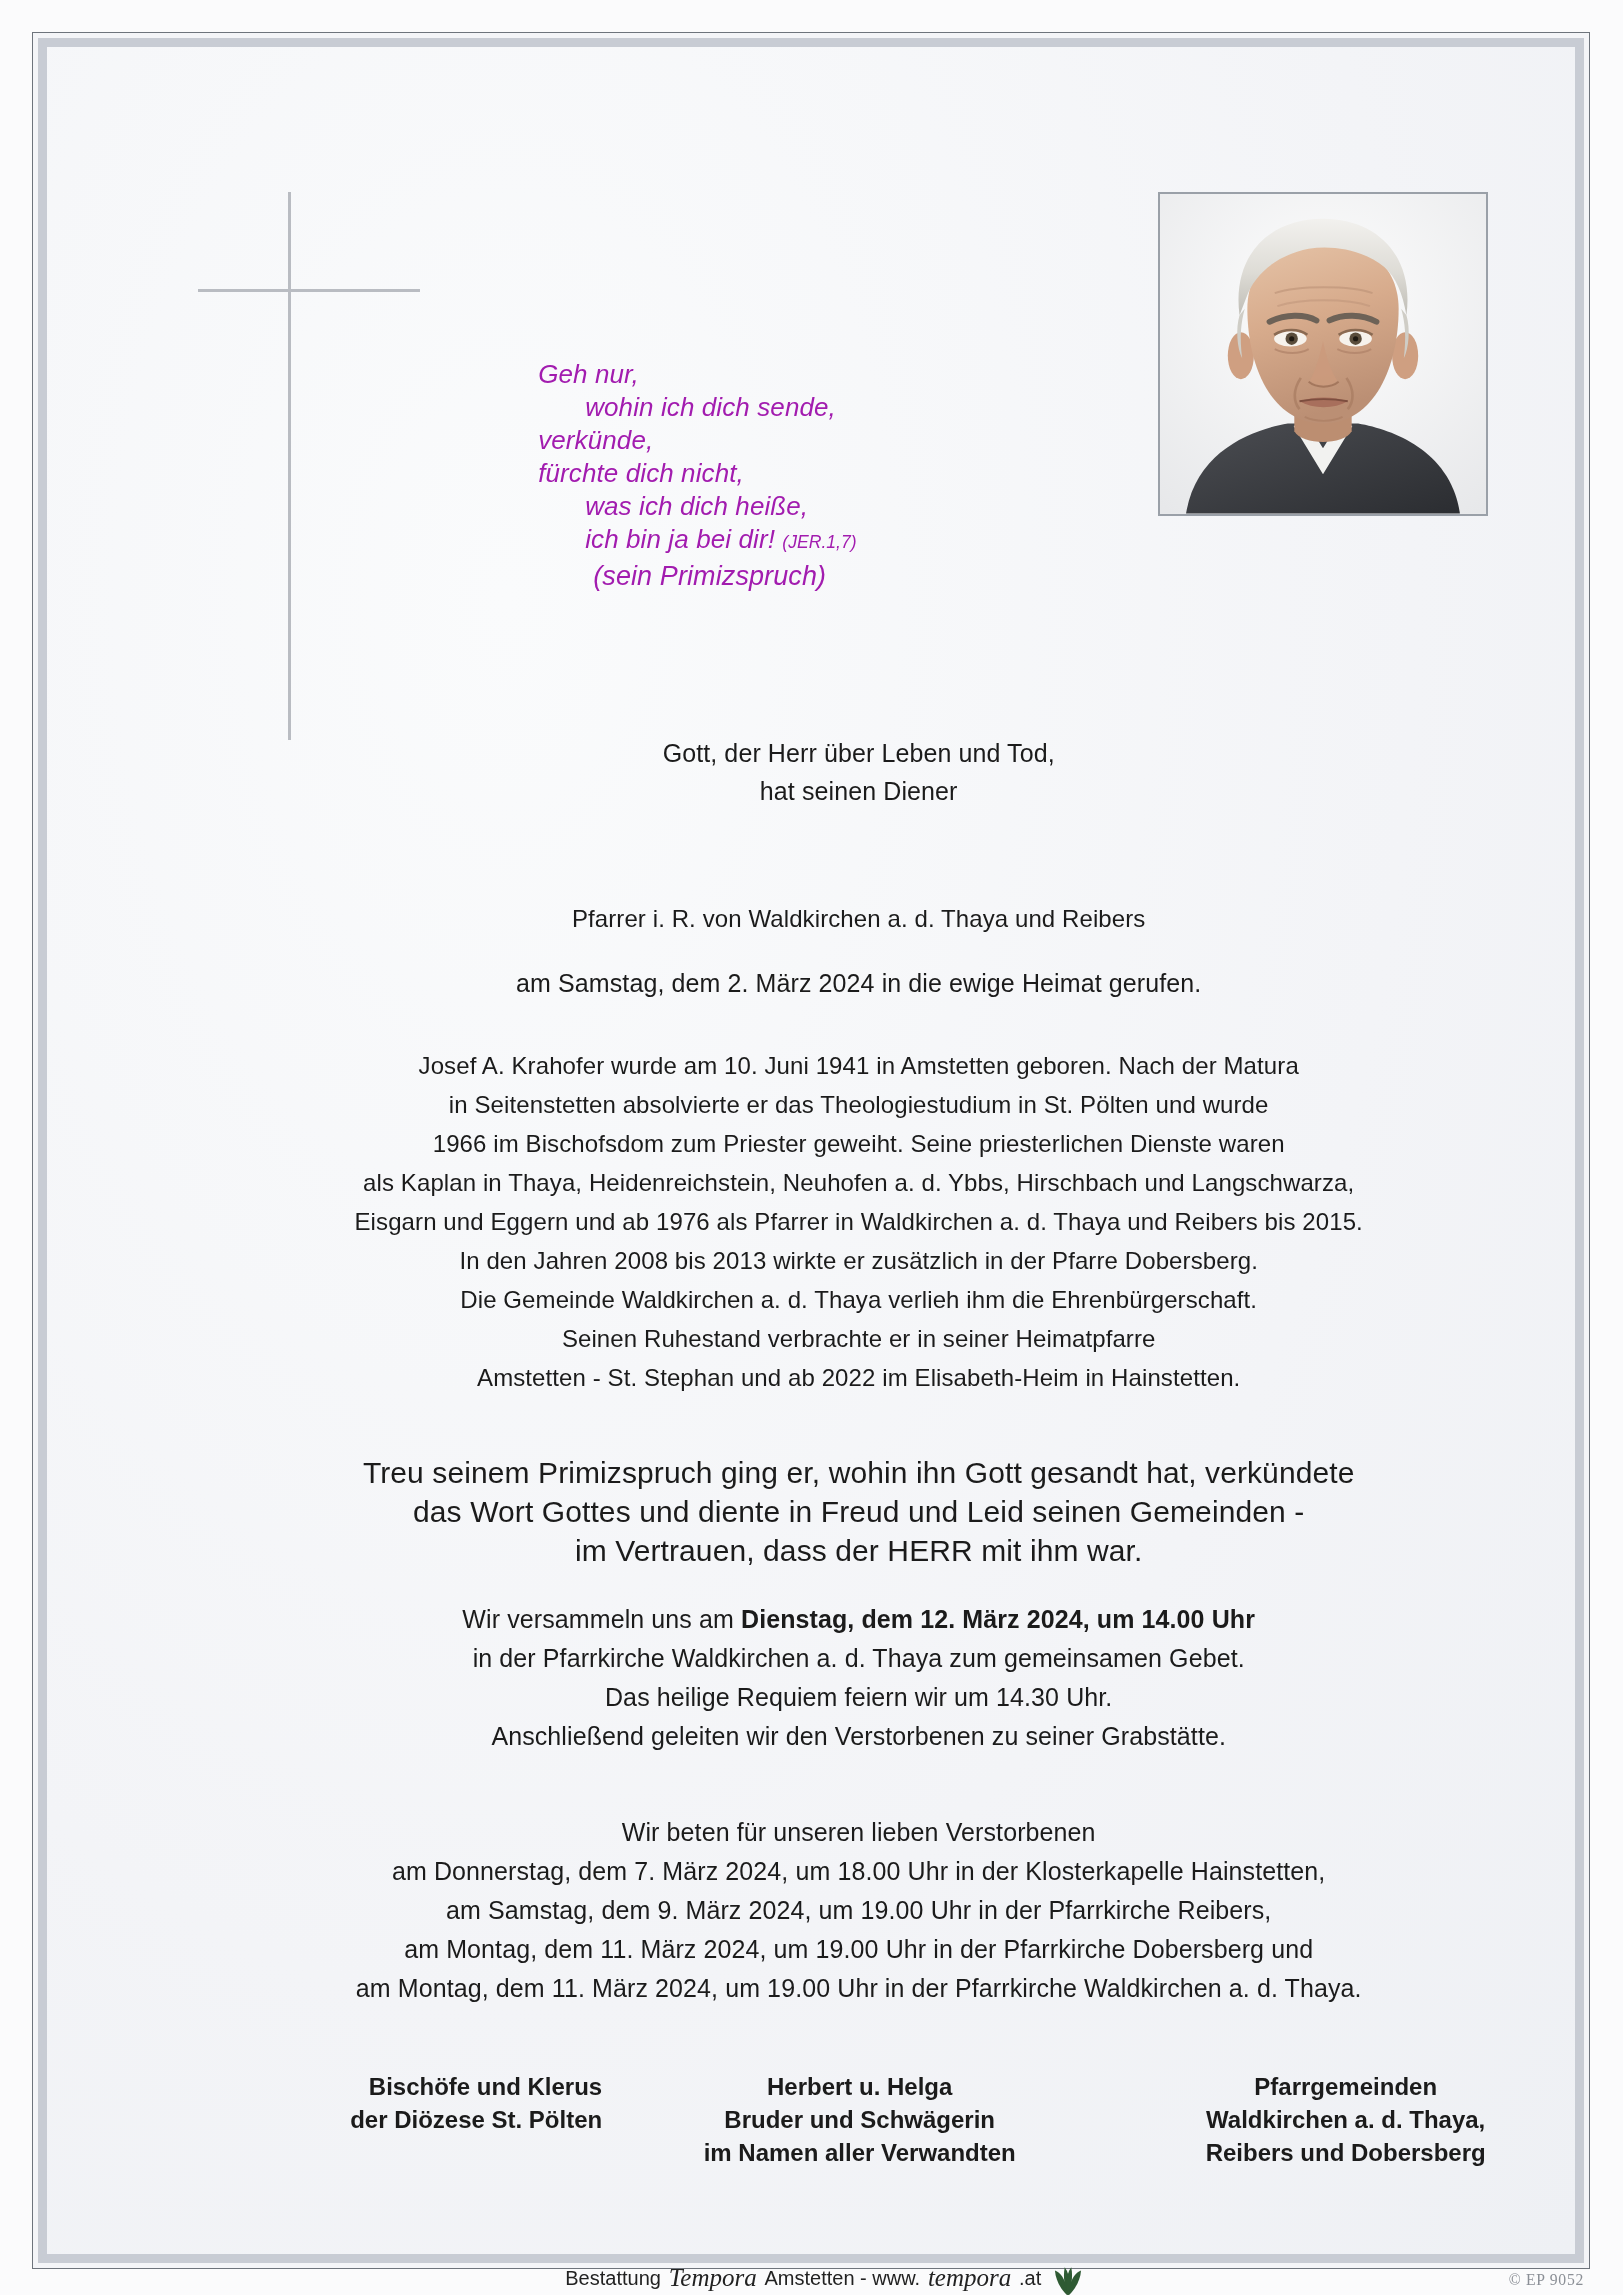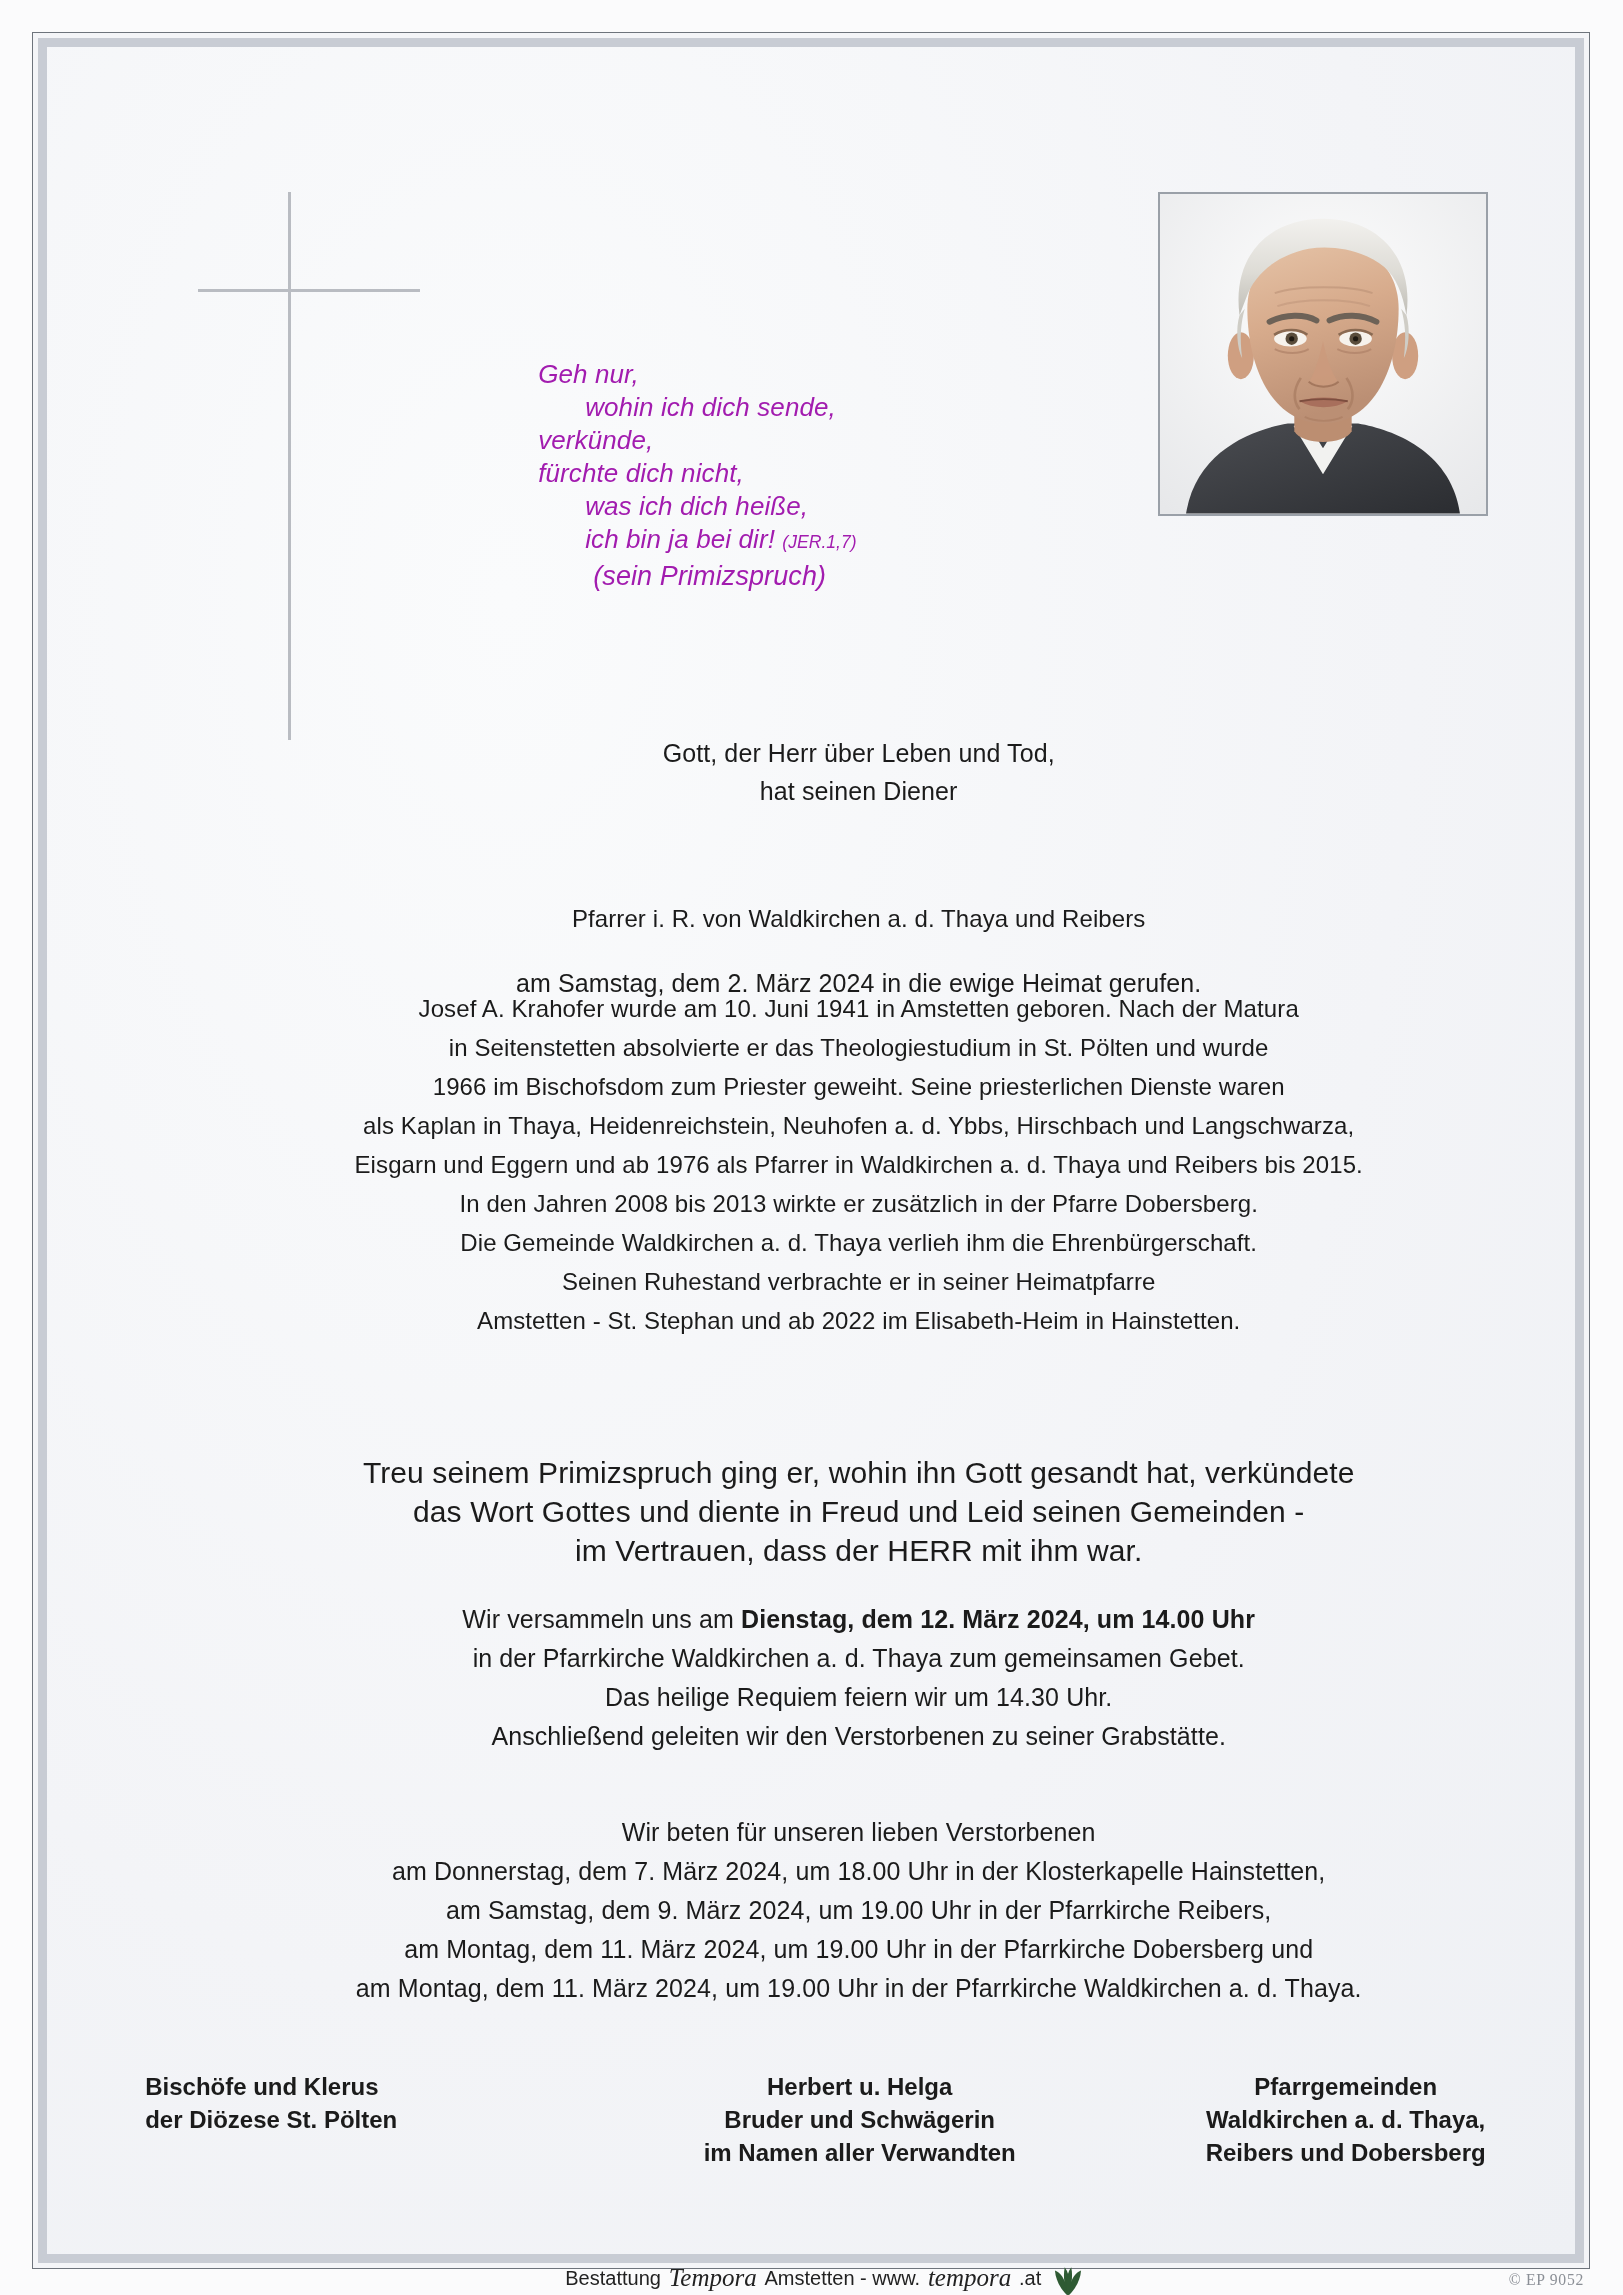--- a/index.html
+++ b/index.html
@@ -68,33 +68,33 @@
   #intro-block{top:687px; font-size:25px; line-height:38px; letter-spacing:0.1px;}
 
   #deceased-name{
     top:786px; font-size:49px; font-weight:bold; font-style:italic;
     letter-spacing:0.3px; white-space:nowrap;
   }
   #deceased-name .given{font-weight:bold;}
   #deceased-role{top:858px; font-size:24px; letter-spacing:0.1px;}
   #death-line{top:922px; font-size:25px; letter-spacing:0.1px;}
 
-  #bio-block{top:942px; font-size:24px; line-height:39px; letter-spacing:0.1px;}
+  #bio-block{top:999px; font-size:24px; line-height:39px; letter-spacing:0.1px;}
   #faith-block{top:1406px; font-size:30px; line-height:39px; letter-spacing:0.1px;}
   #service-block{top:1553px; font-size:25px; line-height:39px; letter-spacing:0.1px;}
   #service-block b{font-weight:bold;}
   #prayer-block{top:1766px; font-size:25px; line-height:39px; letter-spacing:0.1px;}
 
   
   #signature-row{
     position:absolute; left:98px; top:2023px; width:1429px;
     display:flex; justify-content:space-between; align-items:flex-start;
   }
   .sig-col{width:457px; text-align:center; font-size:24px; font-weight:bold; line-height:33px;}
-  .sig-col.left{text-align:left;}
+  .sig-col.left{text-align:right;}
 
   
   #footer-line{
     position:absolute; left:0; top:2216px; width:1558px;
     text-align:center; font-size:20px; color:#222;
     display:flex; justify-content:center; align-items:center; gap:7.8px;
   }
   .script{font-family:"Liberation Serif", serif; font-style:italic; font-size:25px;}
   #leaf-logo{display:inline-block; width:38px; height:30px; position:relative; top:2.6px;}
 

